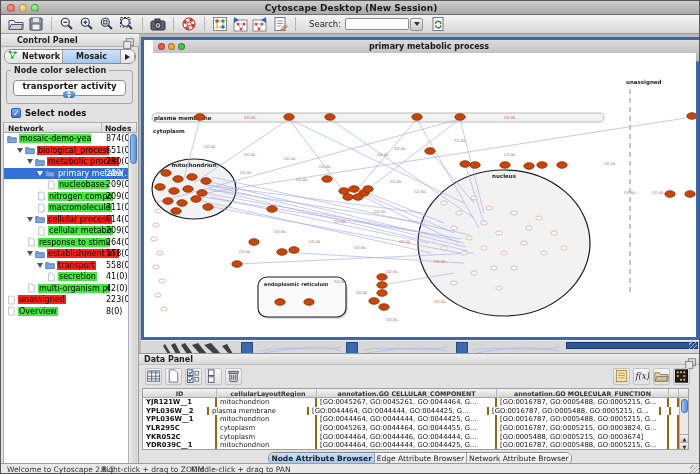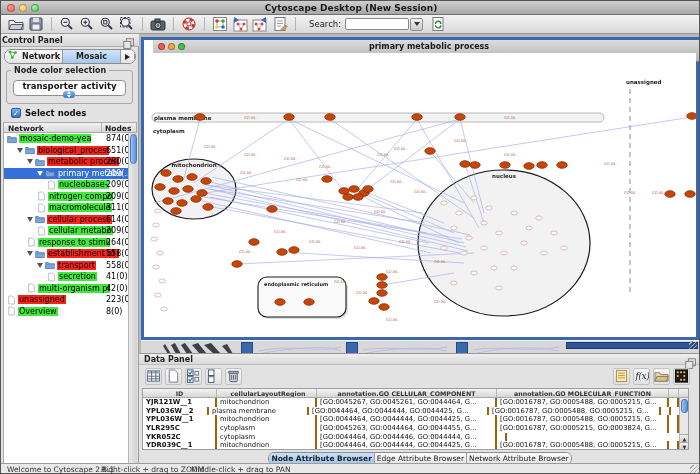--- a/index.html
+++ b/index.html
@@ -27,21 +27,21 @@
   .tb-ic { width:18px; height:17px; display:inline-flex; align-items:center; justify-content:center; margin:0 1px; }
   .tb-sep { width:1px; height:14px; background:#b5b5b5; margin:0 5px; }
   .search-lab { font-size:8.5px; color:#222; margin:0 4px 0 8px; }
   .search-inp { width:64px; height:12px; font-size:8px; border:1px solid #8a8a8a; border-radius:2px; background:#fff; padding:0 2px; font-family:"DejaVu Sans",sans-serif;}
   .dd-btn { width:13px; height:13px; margin-left:1px; background:linear-gradient(#f2f2f2,#c9c9c9); border:1px solid #909090; border-radius:2px; display:inline-flex; align-items:center; justify-content:center; }
   .dd-btn i { width:0; height:0; border-left:3px solid transparent; border-right:3px solid transparent; border-top:4px solid #333; }
 
   
   .cpanel { left:0; top:33px; width:138px; height:429px; background:#e2e2e2; border-right:1px solid #9a9a9a; }
   .cp-head { left:0; top:0; width:138px; height:13px; background:linear-gradient(#efefef,#d6d6d6); border-bottom:1px solid #b0b0b0; }
-  .cp-head .t { font-size:8px; font-weight:bold; color:#222; line-height:13px; padding-left:1px; }
+  .cp-head .t { font-size:8px; font-weight:bold; color:#222; line-height:13px; padding-left:16px; }
   .float-ic { right:3px; top:2px; }
   .cp-tabs { left:3px; top:15px; width:132px; height:15px; display:flex; border:1px solid #8d8d8d; border-radius:7px; overflow:hidden; background:#f4f4f4; }
   .cp-tab { flex:1; display:flex; align-items:center; justify-content:center; gap:2px; font-size:8px; font-weight:bold; color:#222; background:linear-gradient(#fbfbfb,#e3e3e3); border-right:1px solid #9d9d9d; }
   .cp-tab.sel { background:linear-gradient(#cfe4fa,#a6c9ee); }
   .cp-tab.arrow { flex:0 0 14px; }
   .cp-tab.arrow i { width:0; height:0; border-top:3.5px solid transparent; border-bottom:3.5px solid transparent; border-left:5px solid #222; }
   .groupbox { left:5px; top:36px; width:127px; height:34px; border:1px solid #a8a8a8; border-radius:3px; }
   .groupbox .legend { position:absolute; left:4px; top:-5px; background:#e2e2e2; padding:0 3px; font-size:8px; font-weight:bold; color:#222; }
   .combo { position:absolute; left:6px; top:9px; width:113px; height:16px; background:#fff; border:1px solid #8f8f8f; border-radius:4px; display:flex; align-items:center;flex-direction:column; }
   .combo .val { flex:1; text-align:center; font-size:8.5px; font-weight:bold; color:#111; }
@@ -790,20 +790,21 @@
             <div class="dt-c id" style="width: 74px;">YLR295C</div>
             <div class="dt-c" style="width: 100px;">cytoplasm</div>
             <div class="dt-c" style="width: 180px;">[GO:0045263, GO:0044464, GO:0044455, G...</div>
             <div class="dt-c" style="width: 172px;">[GO:0016787, GO:0005215, GO:0003824, G...</div>
             <div class="dt-c" style="width: 10px;"></div>
           </div>
           <div class="dt-row">
             <div class="dt-c id" style="width: 74px;">YKR052C</div>
             <div class="dt-c" style="width: 100px;">cytoplasm</div>
             <div class="dt-c" style="width: 180px;">[GO:0044464, GO:0044446, GO:0044444, G...</div>
+            <div class="dt-c" style="width: 172px;">[GO:0005488, GO:0005215, GO:0003674]</div>
             <div class="dt-c" style="width: 10px;"></div>
           </div>
           <div class="dt-row">
             <div class="dt-c id" style="width: 74px;">YDR039C__1</div>
             <div class="dt-c" style="width: 100px;">mitochondrion</div>
             <div class="dt-c" style="width: 180px;">[GO:0044464, GO:0044444, GO:0044425, G...</div>
             <div class="dt-c" style="width: 172px;">[GO:0016787, GO:0005488, GO:0005215, G...</div>
             <div class="dt-c" style="width: 10px;"></div>
           </div>
         </div>

